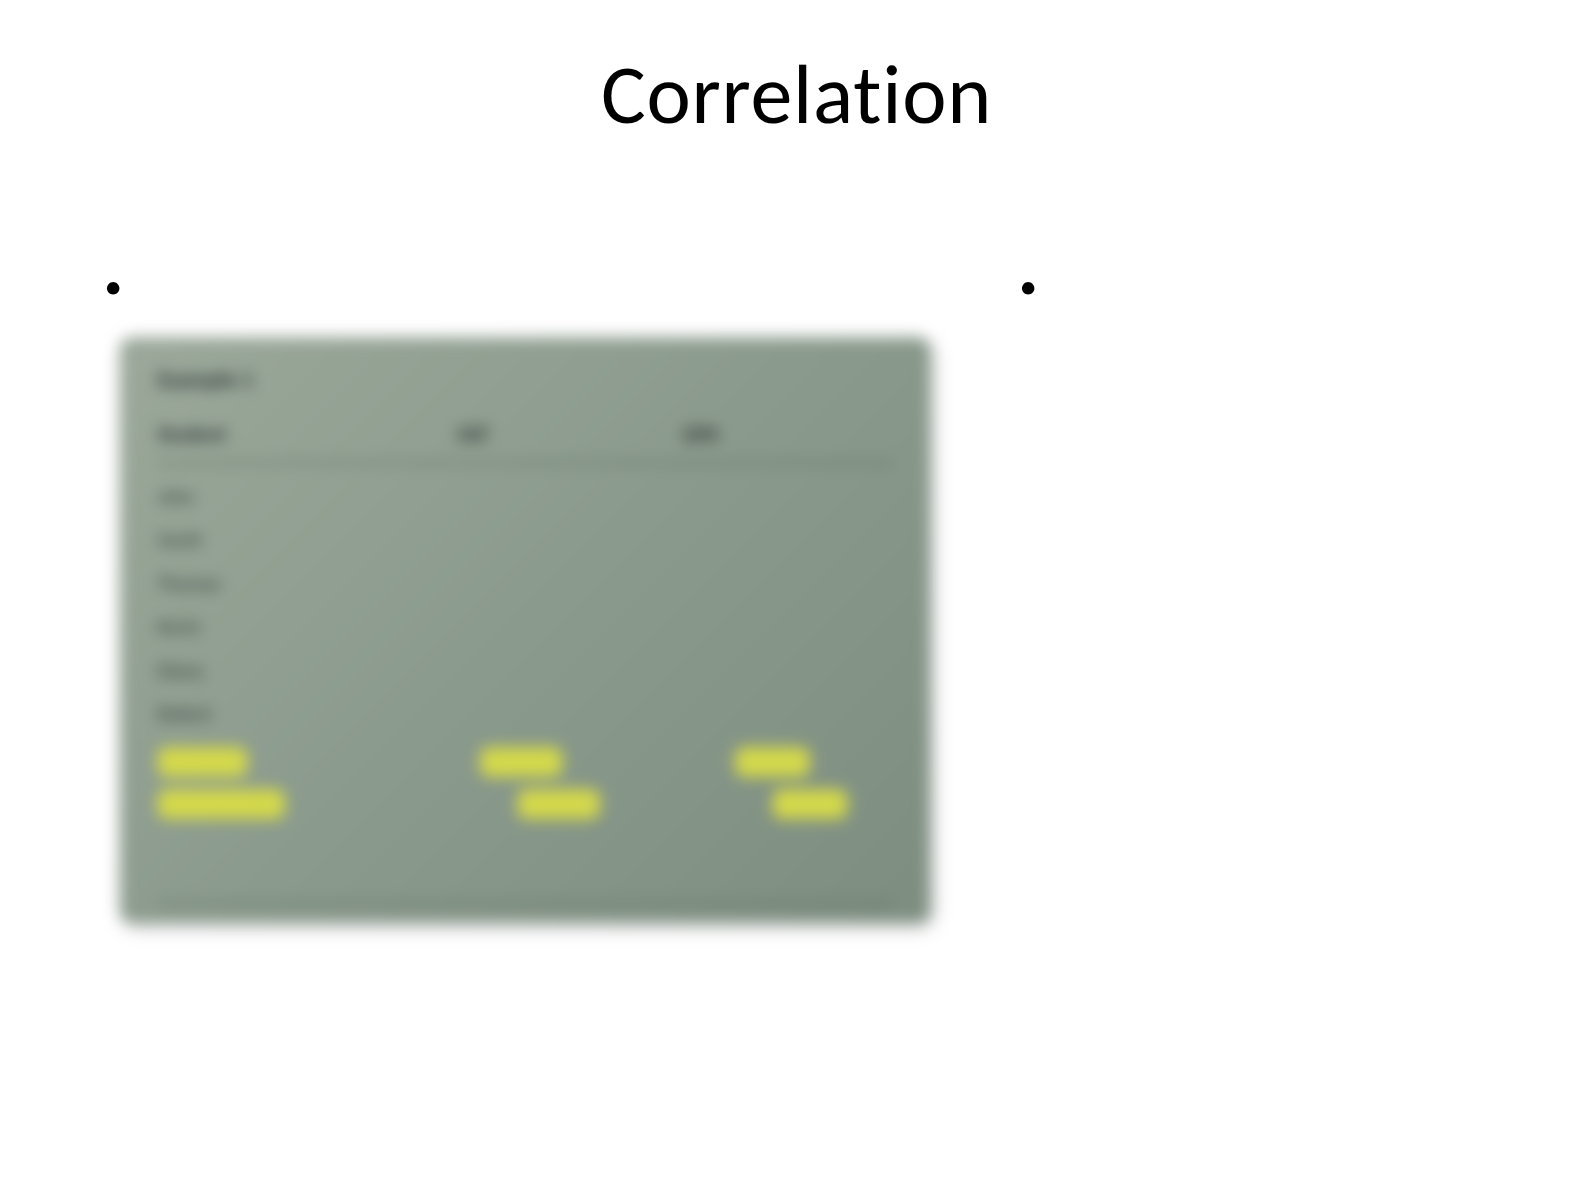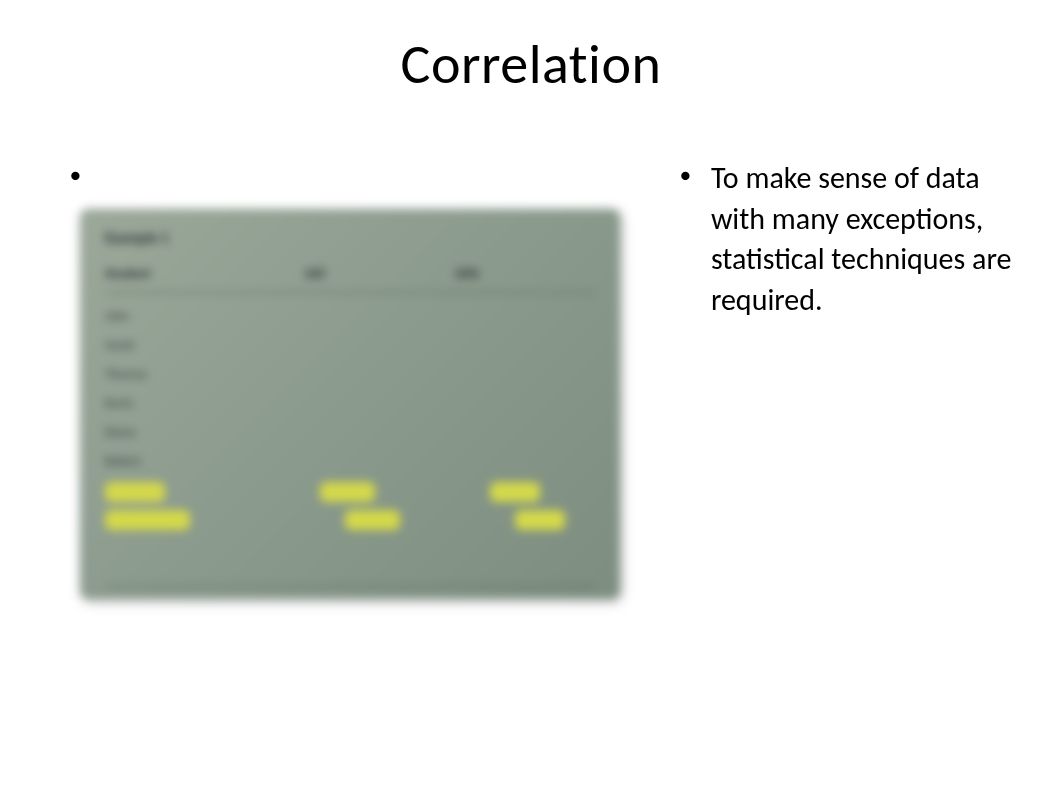--- a/index.html
+++ b/index.html
@@ -13,21 +13,21 @@
       background: #ffffff;
       font-family: 'Segoe UI', Calibri, sans-serif;
       color: #000000;
       padding: 30px 40px;
       position: relative;
     }
     .title {
       text-align: center;
       font-size: 56px;
       font-weight: 400;
-      margin-bottom: 60px;
+      margin-bottom: 76px;
       letter-spacing: 0.5px;
     }
     .content {
       display: flex;
       gap: 30px;
     }
     .column {
       flex: 1;
     }
     .bullet-item {
@@ -171,16 +171,15 @@
           <div class="hl-cell hl2"></div>
           <div class="hl-cell hl3"></div>
         </div>
       </div>
       <div class="bottom-line"></div>
     </div>
   </div>
   <div class="column">
     <div class="bullet-item">
       <span class="bullet-dot">●</span>
-      <span class="bullet-text">To make sense of data with many exceptions, statistical techniques are required.</span>
     </div>
   </div>
 </div>
 
 </body></html>

